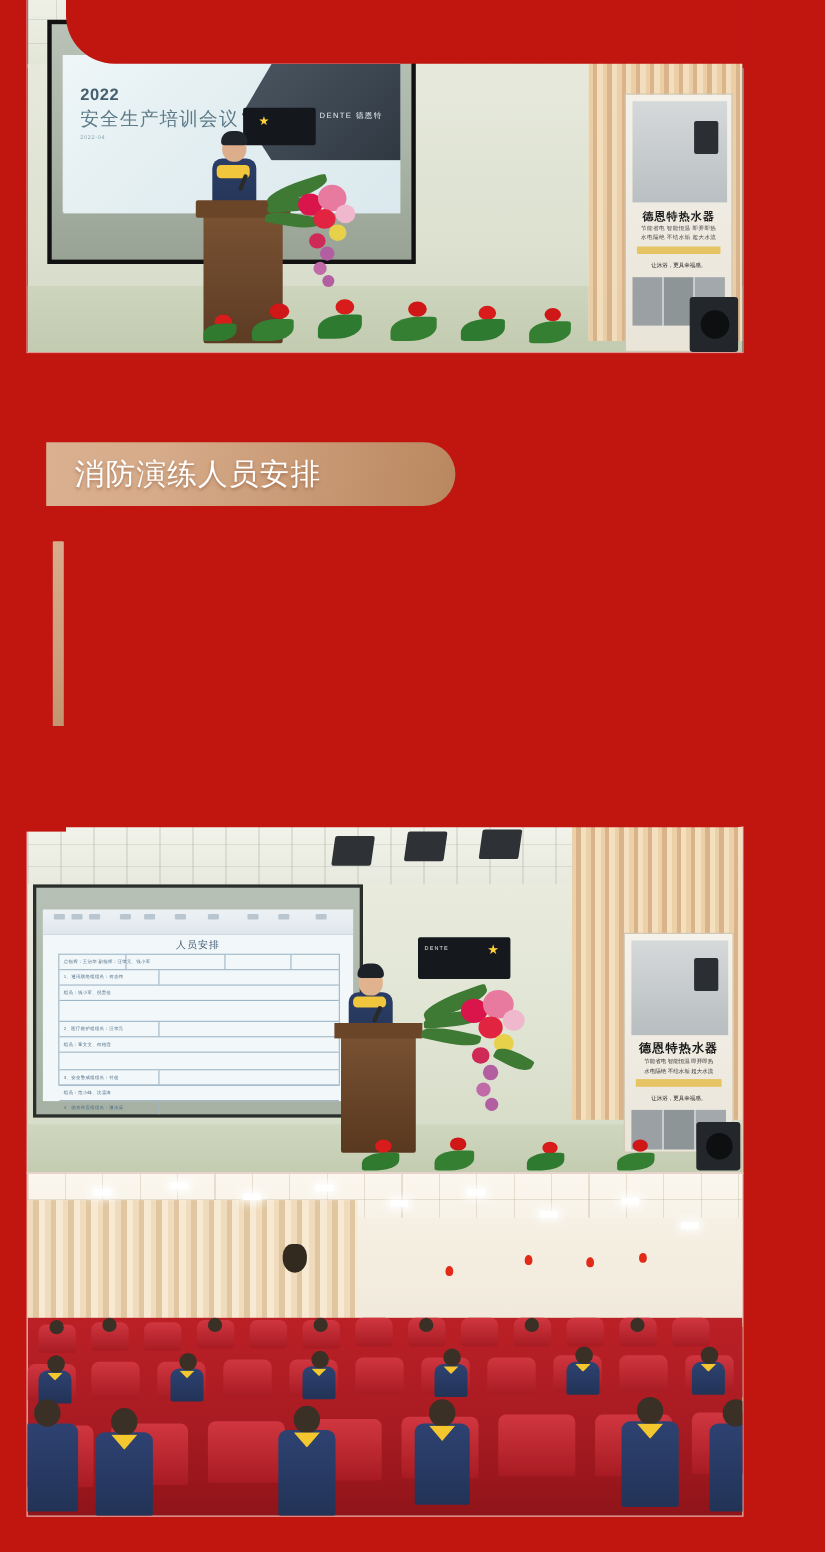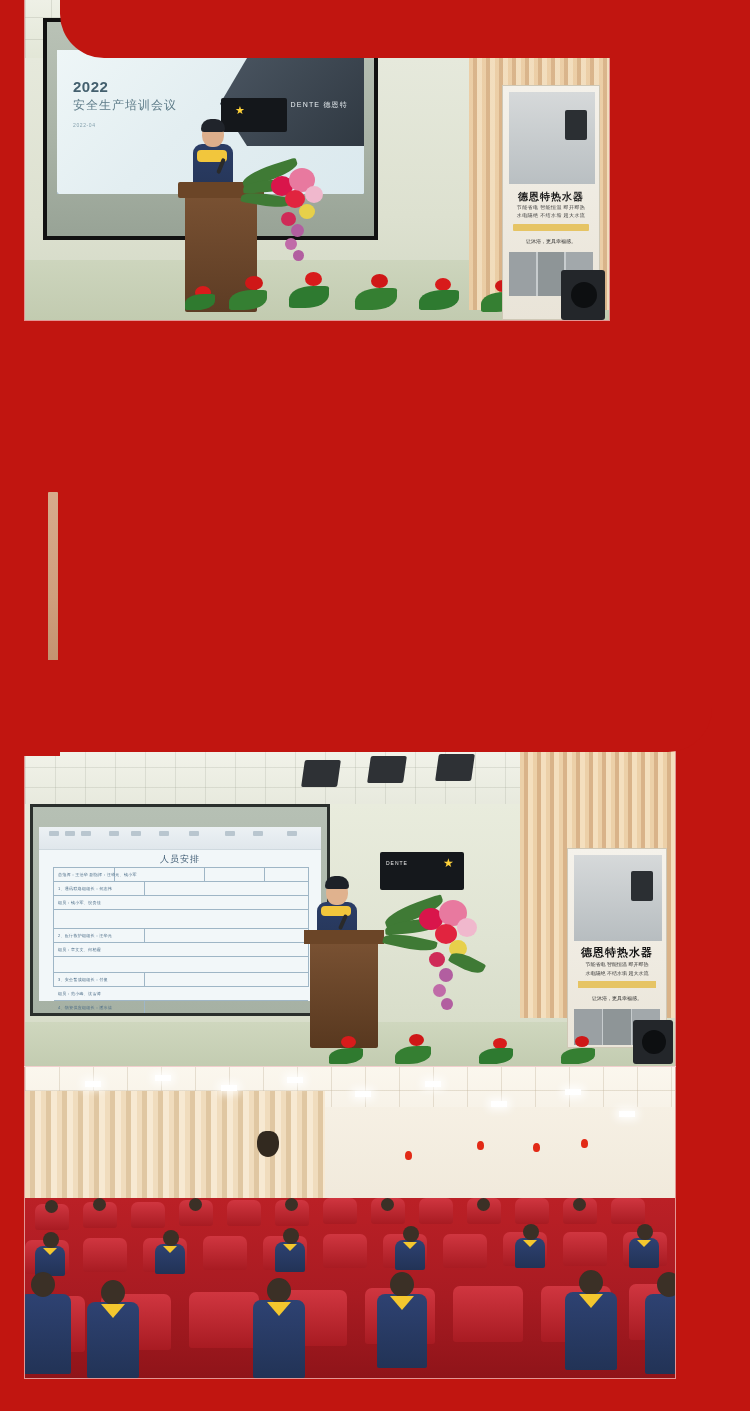--- a/index.html
+++ b/index.html
@@ -17,21 +17,21 @@
     height: 1411px;
     background: #c11510;
     overflow: hidden;
   }
 
   
   .photo1 {
     position: absolute;
     left: 25px;
     top: 0px;
-    width: 584px;
+    width: 650px;
     height: 320px;
     overflow: hidden;
     background: #000000;
   }
   .photo1-inner { position:absolute; inset:0; }
 
   
   .p1-ceiling {
     position: absolute; left:0; top:0; width:100%; height:62px;
     background:
@@ -70,21 +70,21 @@
     clip-path: polygon(18% 0, 100% 0, 100% 100%, 18% 100%, 0 52%);
   }
   .p1-slide .net {
     position:absolute; inset:0;
     background:
       linear-gradient(72deg, rgba(120,150,170,.35) 0 1px, transparent 1px),
       linear-gradient(-54deg, rgba(120,150,170,.30) 0 1px, transparent 1px),
       linear-gradient(14deg, rgba(120,150,170,.25) 0 1px, transparent 1px);
   }
   .p1-year { position:absolute; left:16px; top:28px; font-size:15px; font-weight:bold; color:#44606e; letter-spacing:.5px;}
-  .p1-sub  { position:absolute; left:16px; top:47px; font-size:12px; color:#5d7b88; letter-spacing:1px;}
+  .p1-sub  { position:absolute; left:16px; top:47px; font-size:17px; color:#5d7b88; letter-spacing:1px;}
   .p1-date { position:absolute; left:16px; top:72px; font-size:5px; color:#86a2ae; letter-spacing:.6px;}
   .p1-logo { position:absolute; right:16px; top:50px; font-size:7px; color:#e8eef1; letter-spacing:1.2px;}
   .p1-curtain2 {
     position:absolute; right:0; top:10px; width:140px; height:300px;
     background: repeating-linear-gradient(90deg,#eccda4 0 4px,#d9b287 4px 8px,#f3ddbc 8px 13px);
     opacity:.95;
   }
   
   .p1-poster {
     position:absolute; right:9px; top:85px; width:98px; height:235px;
@@ -344,20 +344,23 @@
       </div>
 
       <div style="position:absolute;right:4px;bottom:0px;width:44px;height:50px;background:#23262a;border-radius:3px;"></div>
       <div style="position:absolute;right:12px;bottom:12px;width:26px;height:26px;background:#0d0f11;border-radius:50%;"></div>
     </div>
   </div>
 
   <div class="top-red"></div>
   <div class="top-red-right"></div>
 
+  <div class="title-banner">
+    <span class="title-banner-text">消防演练人员安排</span>
+  </div>
 
   <div class="accent-bar"></div>
 
   <div class="photo2 photo-border">
     <div class="p2-ceiling"></div>
     <div class="p2-wall"></div>
     <div class="p2-floor"></div>
     <div class="p2-curtain"></div>
 
     <div class="p2-spk" style="left:278px; top:12px;"></div>

